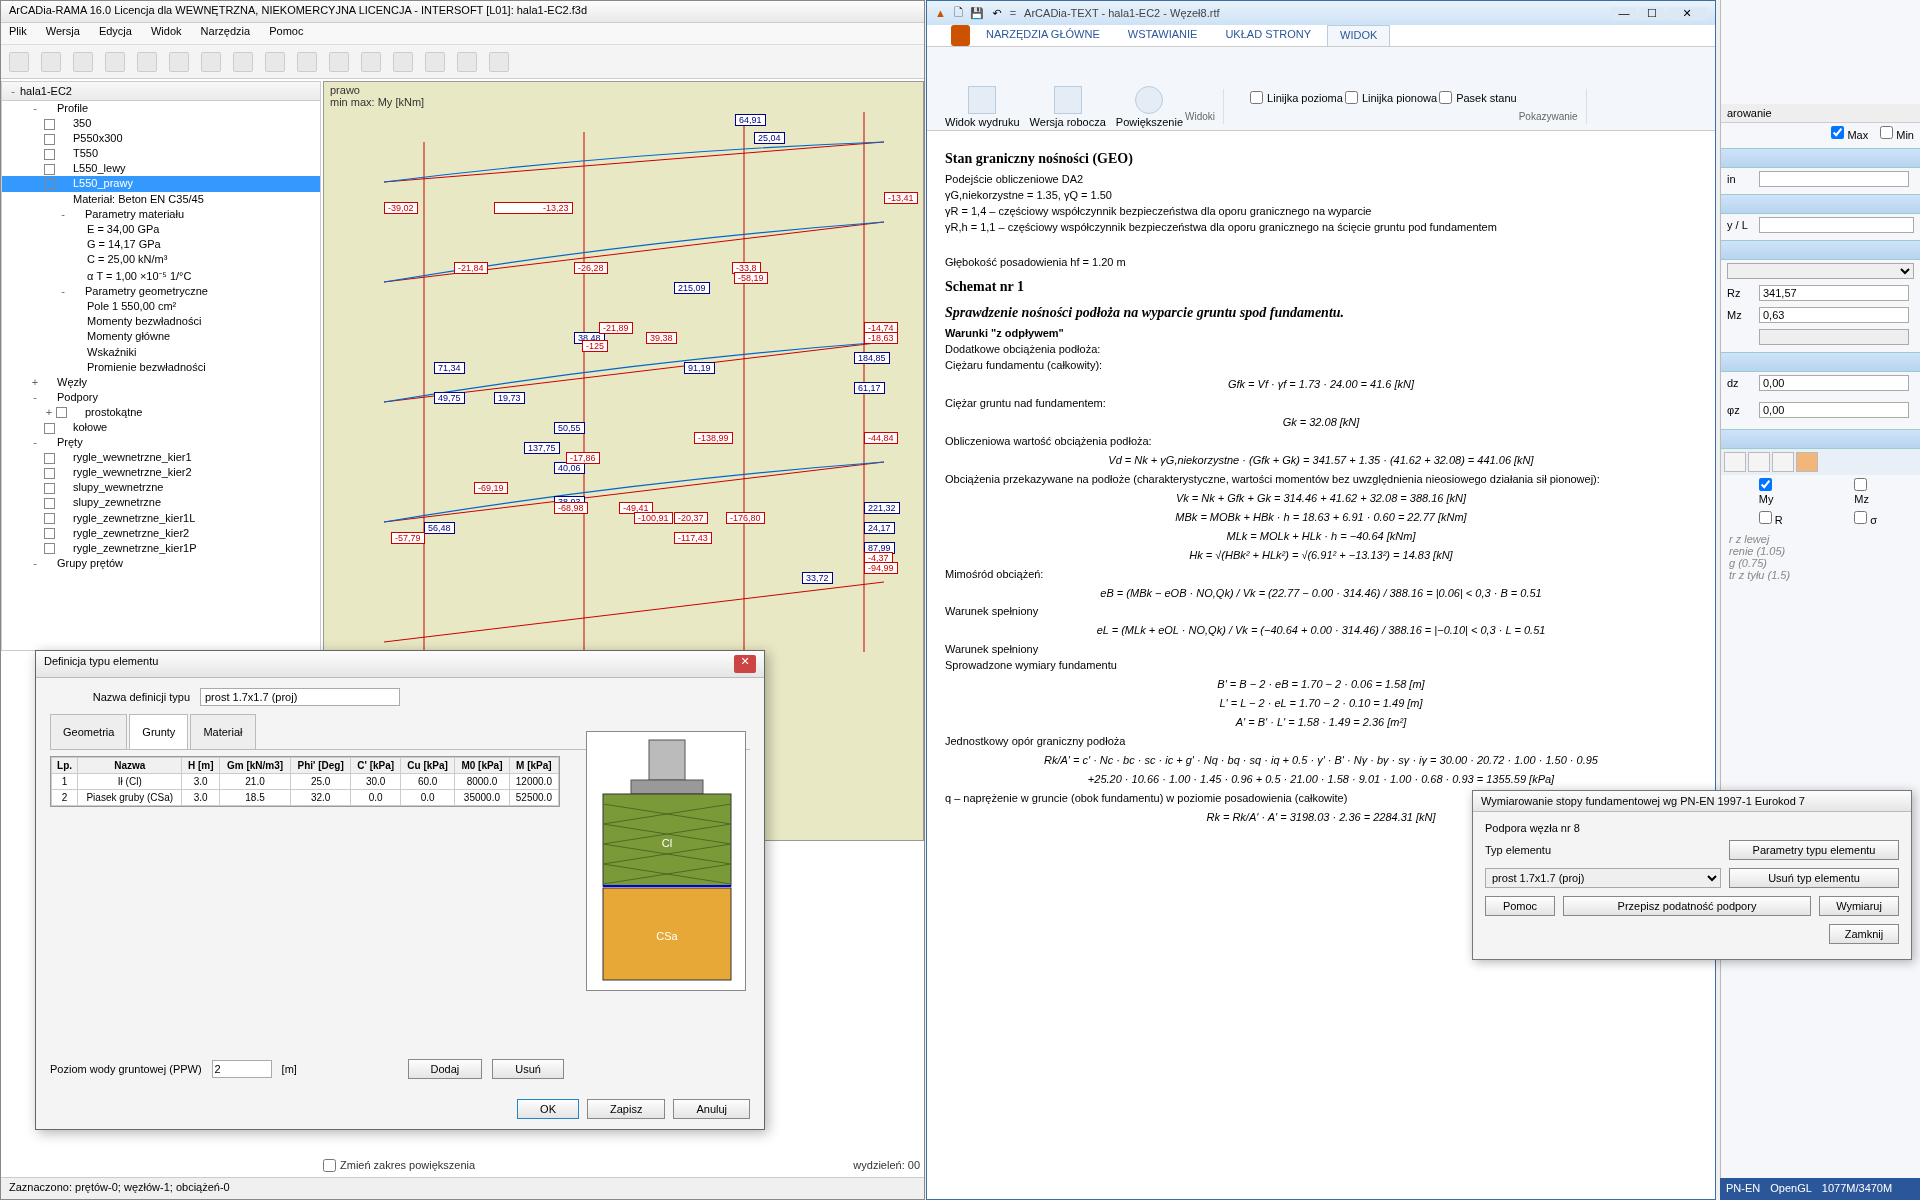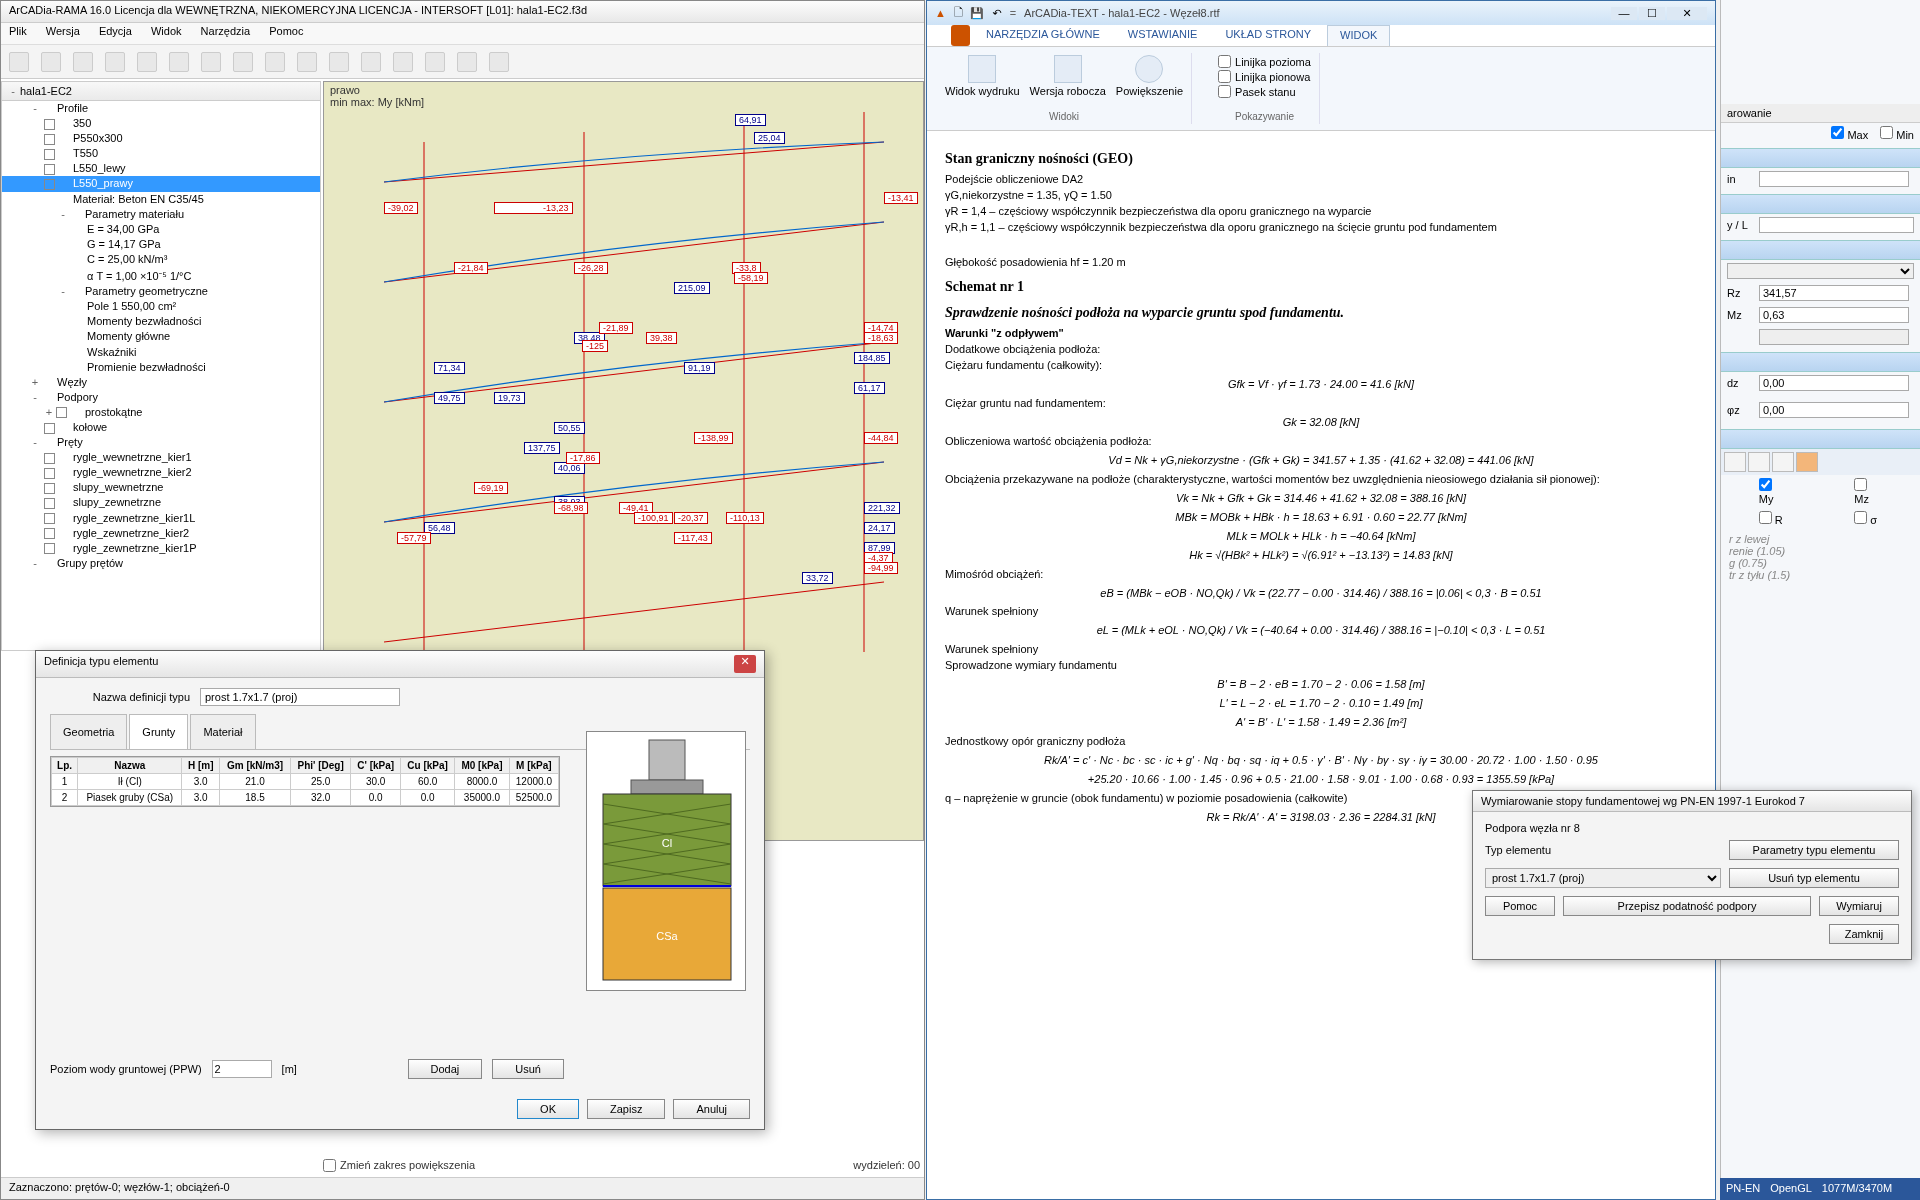--- a/index.html
+++ b/index.html
@@ -52,21 +52,21 @@
 .dlg-mid { position:absolute; bottom:50px; left:14px; right:200px; display:flex; align-items:center; gap:10px; }
 
 
 .txt-win { position:absolute; left:926px; top:0; width:790px; height:1200px; background:#fff; border:1px solid #3a6ea5; }
 .txt-title { background: linear-gradient(#eaf3fb,#cde2f6); height:24px; padding:4px 8px; display:flex; align-items:center; gap:8px; }
 .ribbon-tabs { background:#fff; border-bottom:1px solid #ccc; padding:0 24px; height:22px; display:flex; gap:4px; }
 .ribbon-tabs .rt { padding:3px 12px; color:#2b579a; cursor:pointer; }
 .ribbon-tabs .rt.active { background:#f3f7fc; border:1px solid #bcd; border-bottom:none; }
 .ribbon-tabs .rt.file { background:#cc5200; color:#fff; border-radius:3px; padding:3px 8px; }
 .ribbon { background:#f3f7fc; height:84px; border-bottom:1px solid #ccc; display:flex; padding:6px 10px; gap:18px; }
-.ribbon .grp { display:flex; flex-direction:column; align-items:center; gap:2px; padding:2px 8px; border-right:1px solid #dde; }
+.ribbon .grp { display:flex; flex-direction:row; align-items:center; gap:2px; padding:2px 8px; border-right:1px solid #dde;margin-top:36px; }
 .ribbon .grp .bigicon { display:flex; flex-direction:column; align-items:center; gap:2px; cursor:pointer; }
 .ribbon .grp .bigicon .ic { width:28px; height:28px; background:#e4ecf6; border:1px solid #bcd; }
 .ribbon .grp-title { font-size:10px; color:#666; margin-top:auto; }
 .ribbon .chkrow { display:flex; align-items:center; gap:4px; font-size:11px; }
 .txt-body { padding: 12px 18px; font-family: "Times New Roman", serif; font-size: 13px; line-height:1.45; overflow:auto; height: calc(100% - 130px); }
 .txt-body h3 { font-family:"Times New Roman",serif; font-weight:bold; font-size:14px; margin:6px 0 3px; }
 .txt-body .eq { text-align:center; font-style:italic; margin:3px 0; }
 .txt-body .ital { font-style: italic; }
 
 
@@ -215,25 +215,25 @@
         <div class="vp-label red" style="left: 322px; top: 250px;">39,38</div>
         <div class="vp-label red" style="left: 370px; top: 350px;">-138,99</div>
         <div class="vp-label red" style="left: 540px; top: 350px;">-44,84</div>
         <div class="vp-label red" style="left: 242px; top: 370px;">-17,86</div>
         <div class="vp-label red" style="left: 150px; top: 400px;">-69,19</div>
         <div class="vp-label red" style="left: 258px; top: 258px;">-125</div>
         <div class="vp-label red" style="left: 230px; top: 420px;">-68,98</div>
         <div class="vp-label red" style="left: 295px; top: 420px;">-49,41</div>
         <div class="vp-label red" style="left: 310px; top: 430px;">-100,91</div>
         <div class="vp-label red" style="left: 350px; top: 430px;">-20,37</div>
-        <div class="vp-label red" style="left: 402px; top: 430px;">-110,13</div>
+        <div class="vp-label red" style="left: 402px; top: 430px;">-176,80</div>
         <div class="vp-label red" style="left: 540px; top: 470px;">-4,37</div>
         <div class="vp-label red" style="left: 540px; top: 480px;">-94,99</div>
         <div class="vp-label red" style="left: 350px; top: 450px;">-117,43</div>
-        <div class="vp-label red" style="left: 73px; top: 450px;">-57,79</div>
+        <div class="vp-label red" style="left: 67px; top: 450px;">-57,79</div>
       </div>
   </div>
 
   <div style="position:absolute;left:322px;bottom:24px;right:4px;height:20px;display:flex;align-items:center;gap:4px;font-size:11px;color:#333">
     <input type="checkbox" style="">
     <span>Zmień zakres powiększenia</span>
     <span style="margin-left:auto">wydzieleń: 00</span>
   </div>
   <div class="statusbar">Zaznaczono: prętów-0; węzłów-1; obciążeń-0</div>
 </div>

